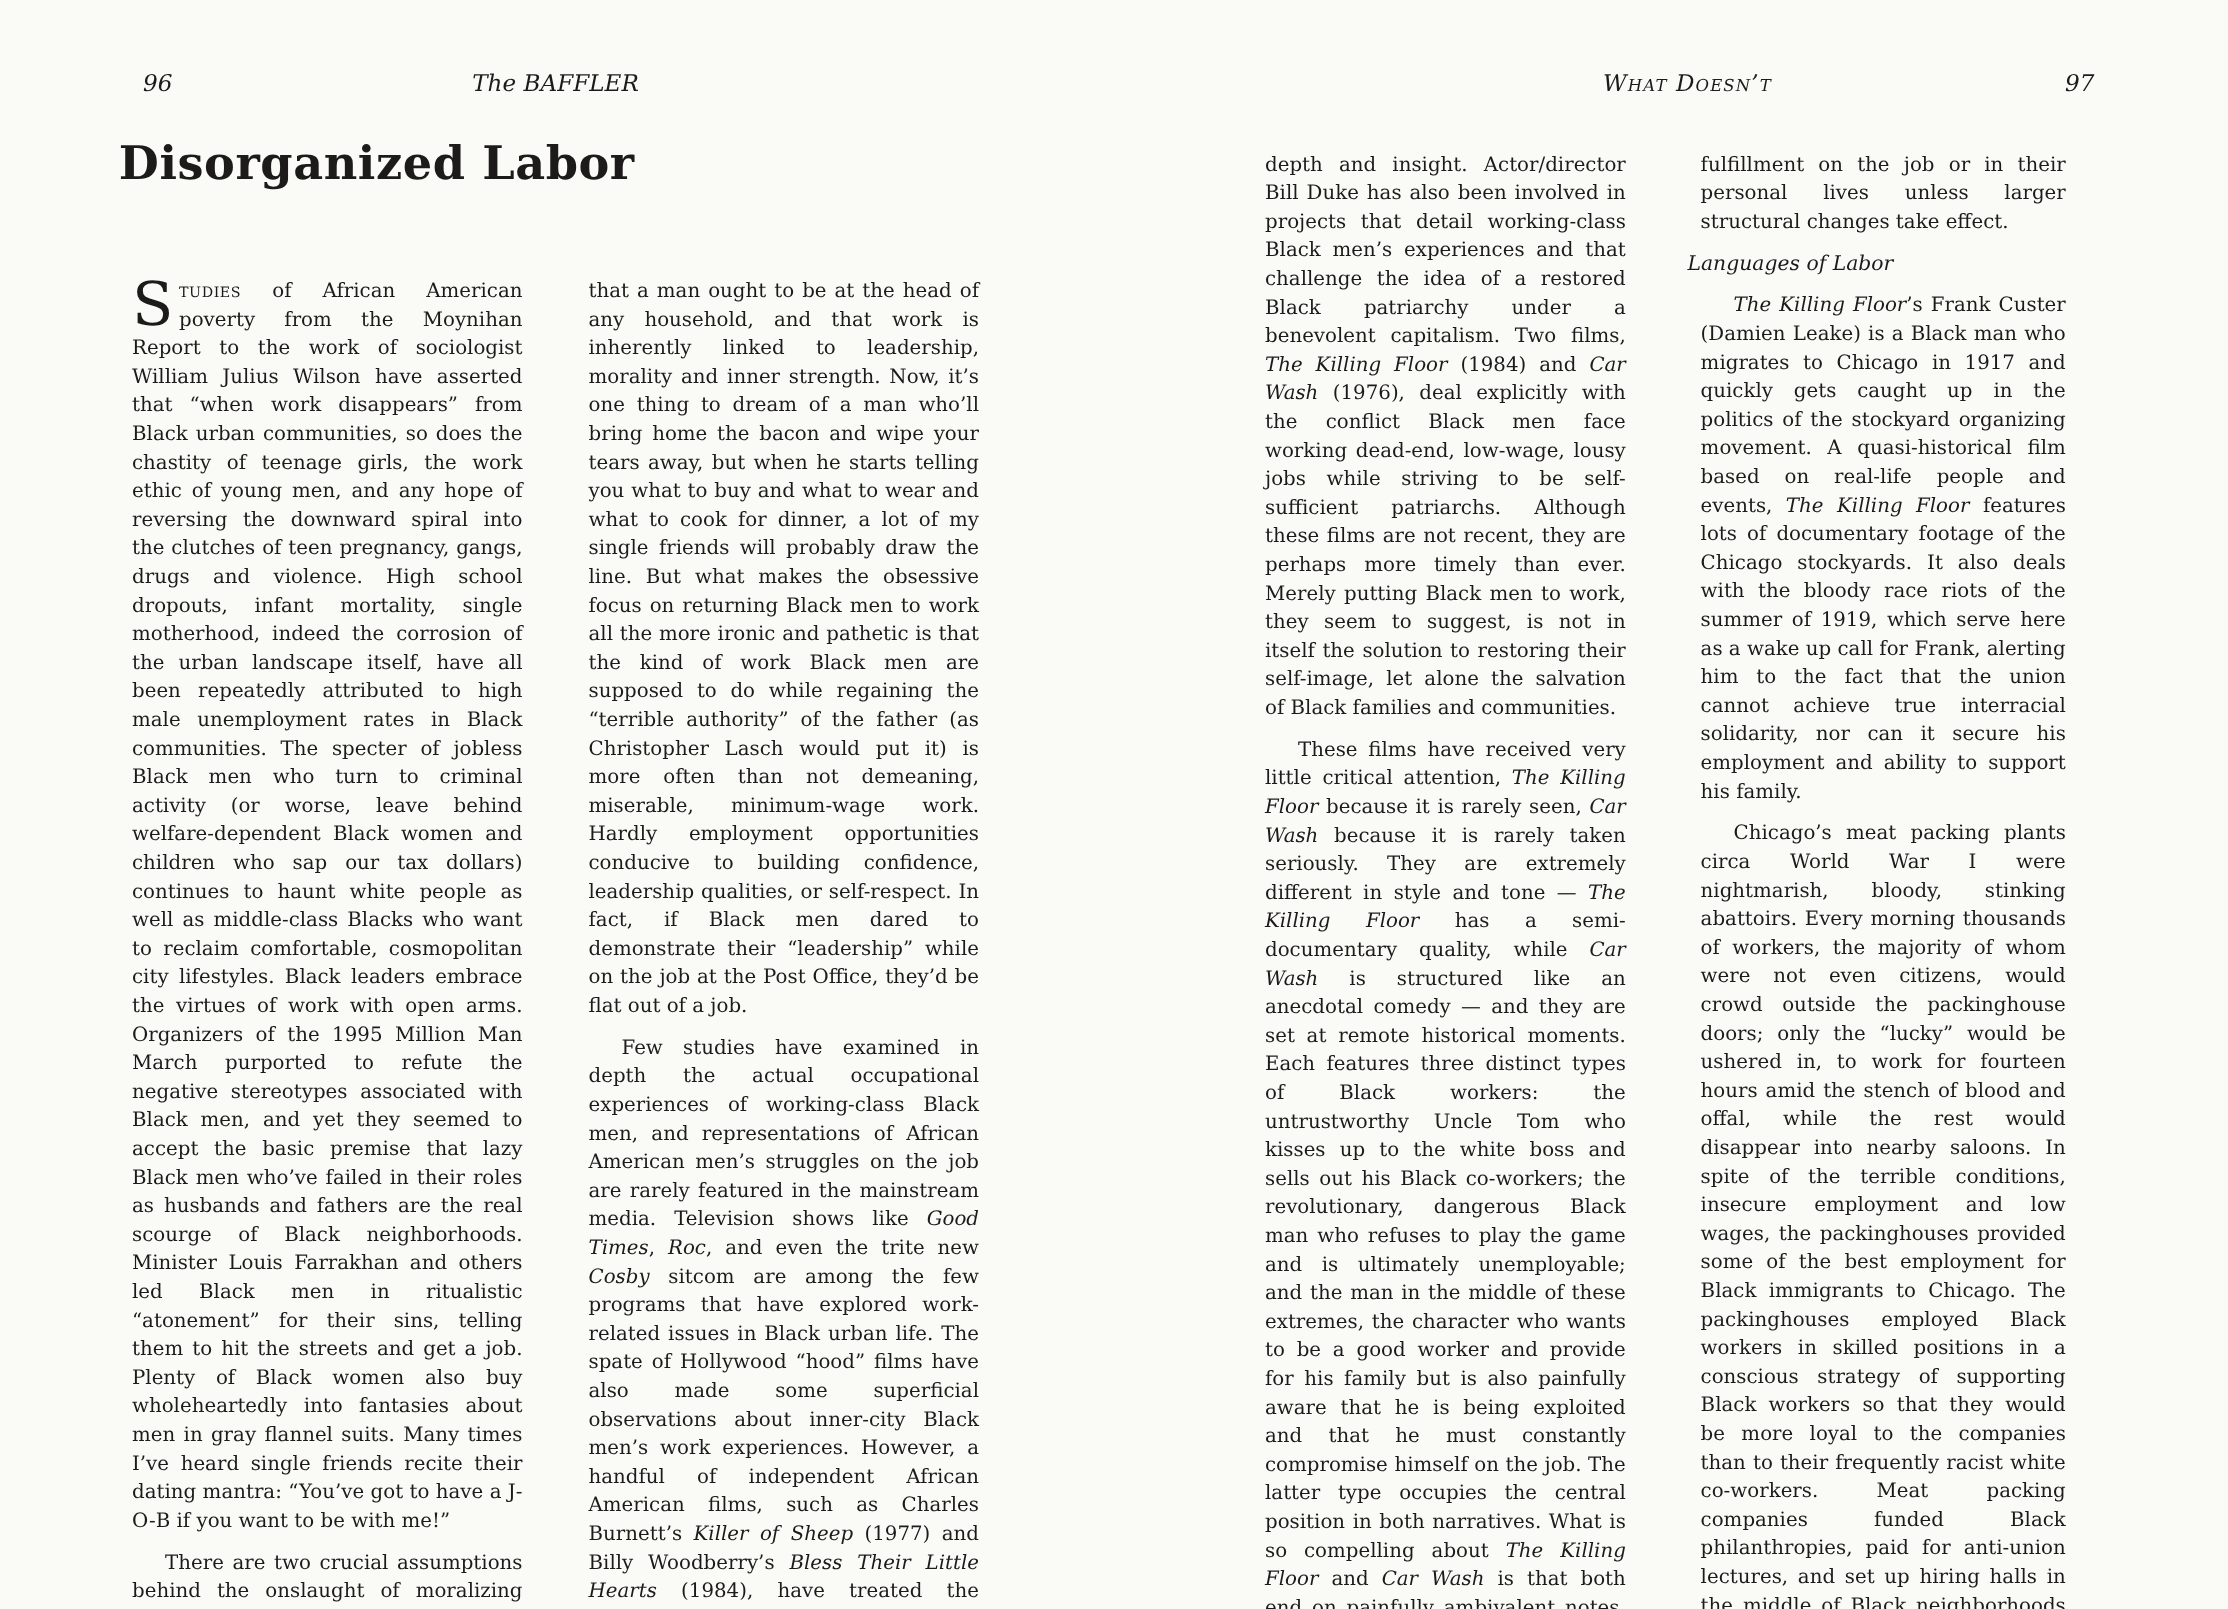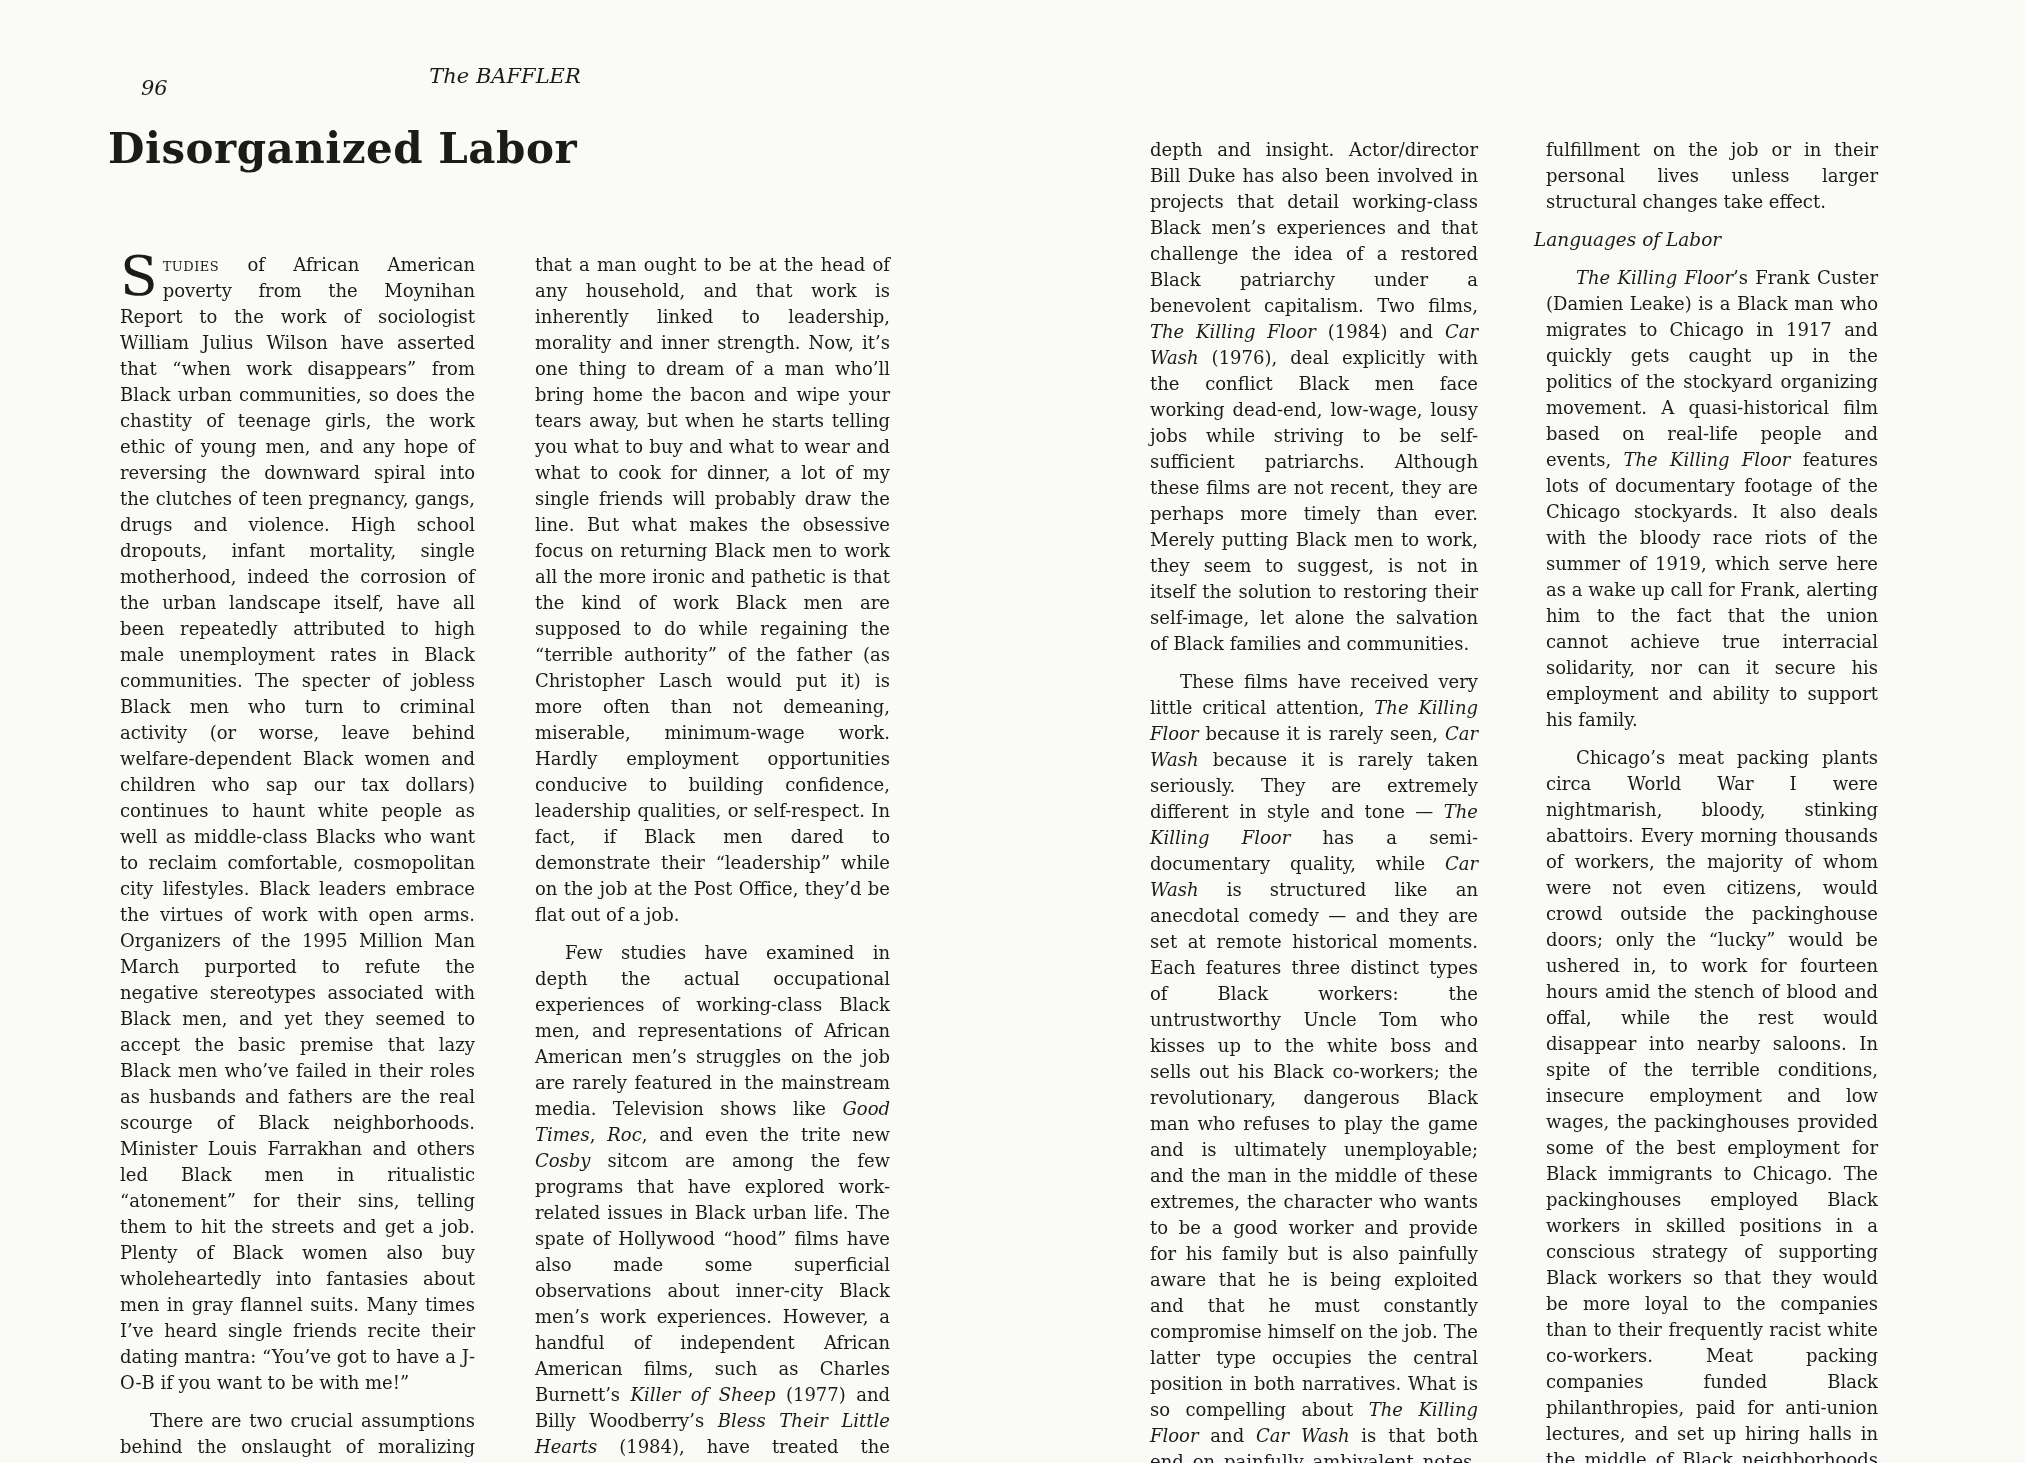--- a/index.html
+++ b/index.html
@@ -12,21 +12,21 @@
     overflow: hidden;
   }
   .page { position: absolute; top: 0; height: 1463px; }
   .page-left  { left: 108px;  width: 794px; }
   .page-right { left: 1138px; width: 792px; }
 
   .running-header {
     position: absolute; top: 64px; left: 0; width: 100%;
     font-style: italic; font-size: 21px;
   }
-  .folio-left  { position: absolute; left: 22px;  top: 12px; margin-left: 11px; }
+  .folio-left  { position: absolute; left: 22px;  top: 0; }
   .folio-right { position: absolute; right: 26px; top: 0; }
   .running-title { display: block; text-align: center; }
   .sc-head { font-variant: small-caps; letter-spacing: 1px; }
 
   .article-title {
     position: absolute; top: 124px; left: 0; width: 100%;
     margin: 0; 
     font-size: 42px; font-weight: 700; letter-spacing: 0.5px;
   }
   .article-author {
@@ -82,20 +82,24 @@
           <p class="indent"><span>There are two crucial assumptions behind the onslaught of moralizing about Black work ethics and family values:</span></p>
         </div>
       <div class="col">
           <p class="noindent"><span>that a man ought to be at the head of any household, and that work is inherently linked to leadership, morality and inner strength. Now, it’s one thing to dream of a man who’ll bring home the bacon and wipe your tears away, but when he starts telling you what to buy and what to wear and what to cook for dinner, a lot of my single friends will probably draw the line. But what makes the obsessive focus on returning Black men to work all the more ironic and pathetic is that the kind of work Black men are supposed to do while regaining the “terrible authority” of the father (as Christopher Lasch would put it) is more often than not demeaning, miserable, minimum-wage work. Hardly employment opportunities conducive to building confidence, leadership qualities, or self-respect. In fact, if Black men dared to demonstrate their “leadership” while on the job at the Post Office, they’d be flat out of a job.</span></p>
           <p class="indent"><span>Few studies have examined in depth the actual occupational experiences of working-class Black men, and representations of African American men’s struggles on the job are rarely featured in the mainstream media. Television shows like </span><span class="it">Good Times</span><span>, </span><span class="it">Roc</span><span>, and even the trite new </span><span class="it">Cosby</span><span> sitcom are among the few programs that have explored work-related issues in Black urban life. The spate of Hollywood “hood” films have also made some superficial observations about inner-city Black men’s work experiences. However, a handful of independent African American films, such as Charles Burnett’s </span><span class="it">Killer of Sheep</span><span> (1977) and Billy Woodberry’s </span><span class="it">Bless Their Little Hearts</span><span> (1984), have treated the struggles of working-class Black men with more</span></p>
         </div>
     </div>
   </section>
 
   <section class="page page-right">
+    <header class="running-header">
+      <span class="running-title sc-head">What Doesn’t</span>
+      <span class="folio-right">97</span>
+    </header>
     <div class="columns columns-right">
       <div class="col c1">
           <p class="noindent"><span>depth and insight. Actor/director Bill Duke has also been involved in projects that detail working-class Black men’s experiences and that challenge the idea of a restored Black patriarchy under a benevolent capitalism. Two films, </span><span class="it">The Killing Floor</span><span> (1984) and </span><span class="it">Car Wash</span><span> (1976), deal explicitly with the conflict Black men face working dead-end, low-wage, lousy jobs while striving to be self-sufficient patriarchs. Although these films are not recent, they are perhaps more timely than ever. Merely putting Black men to work, they seem to suggest, is not in itself the solution to restoring their self-image, let alone the salvation of Black families and communities.</span></p>
           <p class="indent"><span>These films have received very little critical attention, </span><span class="it">The Killing Floor</span><span> because it is rarely seen, </span><span class="it">Car Wash</span><span> because it is rarely taken seriously. They are extremely different in style and tone — </span><span class="it">The Killing Floor</span><span> has a semi-documentary quality, while </span><span class="it">Car Wash</span><span> is structured like an anecdotal comedy — and they are set at remote historical moments. Each features three distinct types of Black workers: the untrustworthy Uncle Tom who kisses up to the white boss and sells out his Black co-workers; the revolutionary, dangerous Black man who refuses to play the game and is ultimately unemployable; and the man in the middle of these extremes, the character who wants to be a good worker and provide for his family but is also painfully aware that he is being exploited and that he must constantly compromise himself on the job. The latter type occupies the central position in both narratives. What is so compelling about </span><span class="it">The Killing Floor</span><span> and </span><span class="it">Car Wash</span><span> is that both end on painfully ambivalent notes, suggesting that working-class Black men should attempt to improve their work conditions, but that ultimately they cannot achieve any kind of meaningful</span></p>
         </div>
       <div class="col c2">
           <p class="noindent"><span>fulfillment on the job or in their personal lives unless larger structural changes take effect.</span></p>
           <p class="subheading">Languages of Labor</p>
           <p class="indent"><span class="it">The Killing Floor</span><span>’s Frank Custer (Damien Leake) is a Black man who migrates to Chicago in 1917 and quickly gets caught up in the politics of the stockyard organizing movement. A quasi-historical film based on real-life people and events, </span><span class="it">The Killing Floor</span><span> features lots of documentary footage of the Chicago stockyards. It also deals with the bloody race riots of the summer of 1919, which serve here as a wake up call for Frank, alerting him to the fact that the union cannot achieve true interracial solidarity, nor can it secure his employment and ability to support his family.</span></p>
           <p class="indent"><span>Chicago’s meat packing plants circa World War I were nightmarish, bloody, stinking abattoirs. Every morning thousands of workers, the majority of whom were not even citizens, would crowd outside the packinghouse doors; only the “lucky” would be ushered in, to work for fourteen hours amid the stench of blood and offal, while the rest would disappear into nearby saloons. In spite of the terrible conditions, insecure employment and low wages, the packinghouses provided some of the best employment for Black immigrants to Chicago. The packinghouses employed Black workers in skilled positions in a conscious strategy of supporting Black workers so that they would be more loyal to the companies than to their frequently racist white co-workers. Meat packing companies funded Black philanthropies, paid for anti-union lectures, and set up hiring halls in the middle of Black neighborhoods whenever there was a strike. The packers carefully appealed to Black men’s desires for individual self-advancement, precisely in order to manipulate the hatred of the white</span></p>

